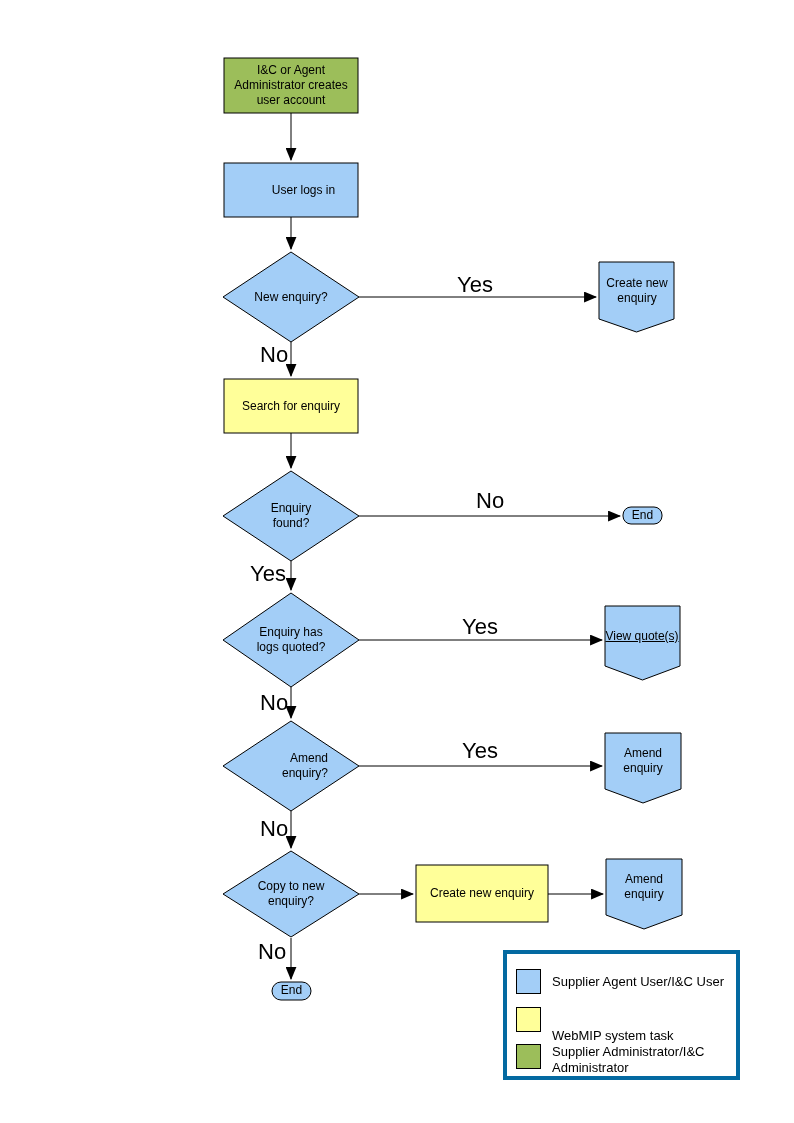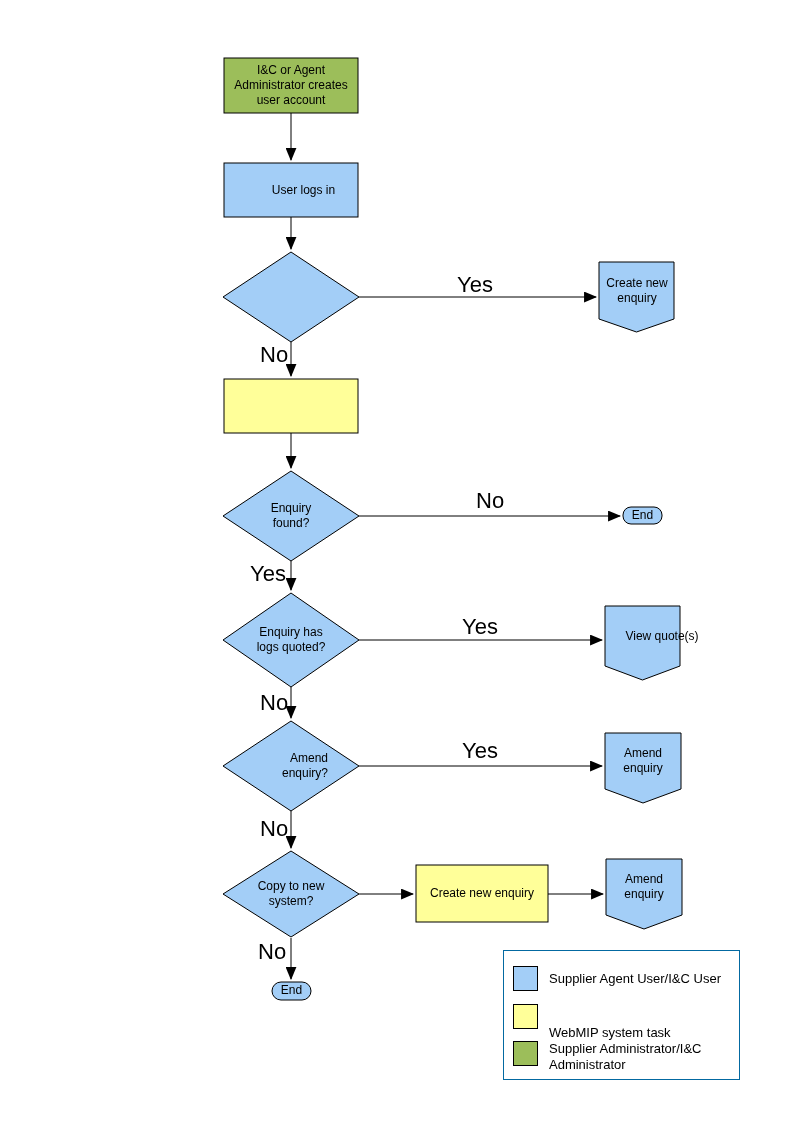--- a/index.html
+++ b/index.html
@@ -3,21 +3,21 @@
 <meta charset="utf-8">
 <style>
   html,body{margin:0;padding:0;background:#ffffff;}
   body{font-family:"Liberation Sans",sans-serif;color:#000;}
   .page{position:relative;width:794px;height:1123px;background:#fff;overflow:hidden;}
   .layer{position:absolute;left:0;top:0;}
   .lbl{position:absolute;display:flex;align-items:center;justify-content:center;
        text-align:center;font-size:12px;line-height:1.25;color:#000;}
   .yesno{position:absolute;font-size:22px;line-height:1.0;color:#000;white-space:nowrap;}
   .legend{position:absolute;left:503px;top:950px;width:237px;height:130px;
-          border:1px solid #0369a1;box-sizing:border-box;background:#fff;}
+          border:4px solid #0369a1;box-sizing:border-box;background:#fff;}
   .swatch{position:absolute;width:25px;height:25px;border:1px solid #000;box-sizing:border-box;}
   .legend-label{position:absolute;left:45px;width:190px;font-size:13px;line-height:16px;text-align:left;}
 </style>
 </head>
 <body>
 
 <div class="page">
 
   <svg class="layer" width="794" height="1123" viewBox="0 0 794 1123">
     <defs>
@@ -57,28 +57,30 @@
       <polygon points="605,733 681,733 681,789 643,803 605,789" fill="#A3CEF7"></polygon>
       <polygon points="291,851 359,894 291,937 223,894" fill="#A3CEF7"></polygon>
       <rect x="416" y="865" width="132" height="57" fill="#FFFF99"></rect>
       <polygon points="606,859 682,859 682,915 644,929 606,915" fill="#A3CEF7"></polygon>
       <rect x="272" y="982" width="39" height="18" rx="9" ry="9" fill="#A3CEF7"></rect>
     </g>
   </svg>
 
   <div class="lbl" style="left:223px;top:58px;width:136px;height:55px;">I&amp;C or Agent Administrator creates user account</div>
   <div class="lbl" style="left:224px;top:163px;width:159px;height:54px;">User logs in</div>
+  <div class="lbl" style="left:254px;top:252px;width:74px;height:90px;">New enquiry?</div>
   <div class="lbl" style="left:597px;top:262px;width:80px;height:57px;">Create new enquiry</div>
+  <div class="lbl" style="left:224px;top:379px;width:134px;height:54px;">Search for enquiry</div>
   <div class="lbl" style="left:254px;top:471px;width:74px;height:90px;">Enquiry found?</div>
   <div class="lbl" style="left:623px;top:506px;width:39px;height:18px;">End</div>
   <div class="lbl" style="left:254px;top:593px;width:74px;height:94px;">Enquiry has logs quoted?</div>
-  <div class="lbl" style="left:622px;top:606px;width:80px;height:60px;">View quote(s)</div>
+  <div class="lbl" style="left:602px;top:606px;width:80px;height:60px;text-decoration:underline;">View quote(s)</div>
   <div class="lbl" style="left:254px;top:721px;width:74px;height:90px;text-align:right;">Amend enquiry?</div>
   <div class="lbl" style="left:603px;top:733px;width:80px;height:56px;">Amend enquiry</div>
-  <div class="lbl" style="left:254px;top:851px;width:74px;height:86px;">Copy to new system?</div>
+  <div class="lbl" style="left:254px;top:851px;width:74px;height:86px;">Copy to new enquiry?</div>
   <div class="lbl" style="left:416px;top:865px;width:132px;height:57px;">Create new enquiry</div>
   <div class="lbl" style="left:604px;top:859px;width:80px;height:56px;">Amend enquiry</div>
   <div class="lbl" style="left:272px;top:981px;width:39px;height:18px;">End</div>
 
   <span class="yesno" style="left:457px;top:274px;">Yes</span>
   <span class="yesno" style="left:260px;top:344px;">No</span>
   <span class="yesno" style="left:476px;top:490px;">No</span>
   <span class="yesno" style="left:250px;top:563px;">Yes</span>
   <span class="yesno" style="left:462px;top:616px;">Yes</span>
   <span class="yesno" style="left:260px;top:692px;">No</span>

